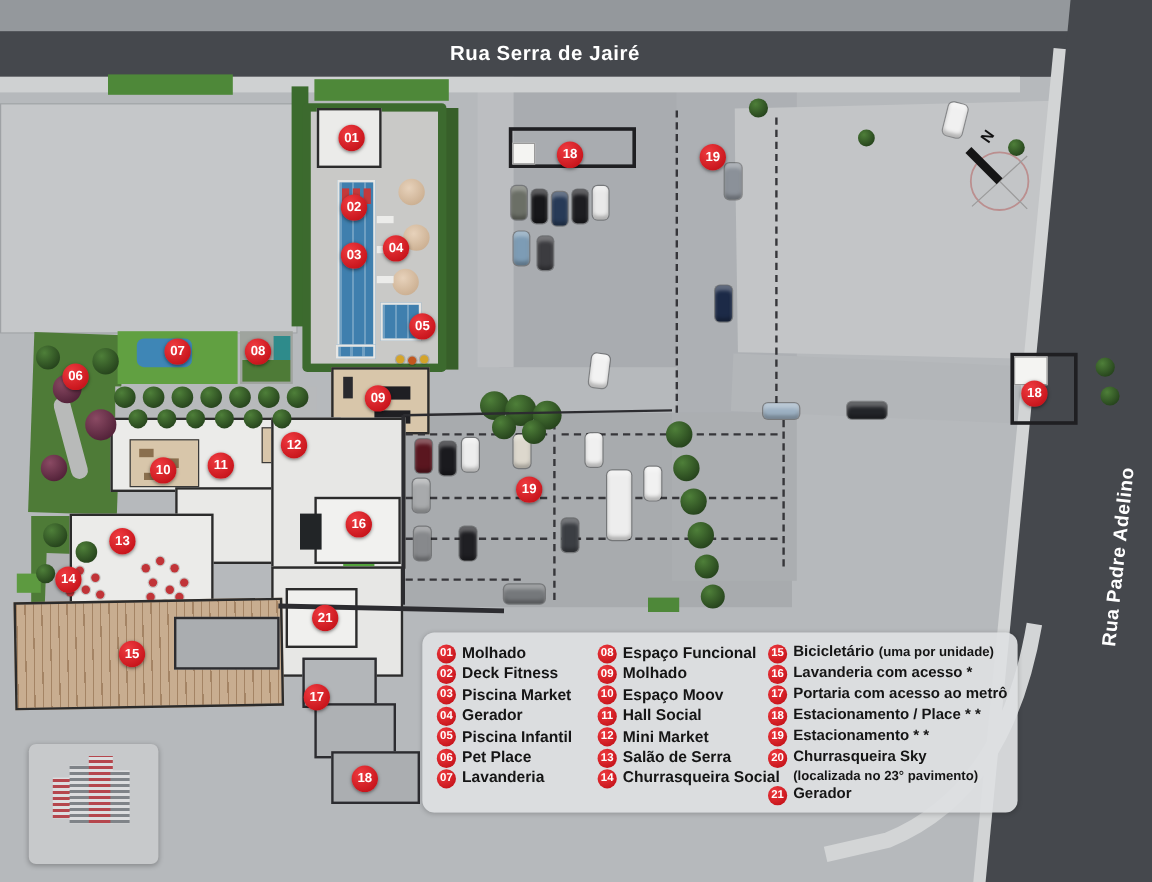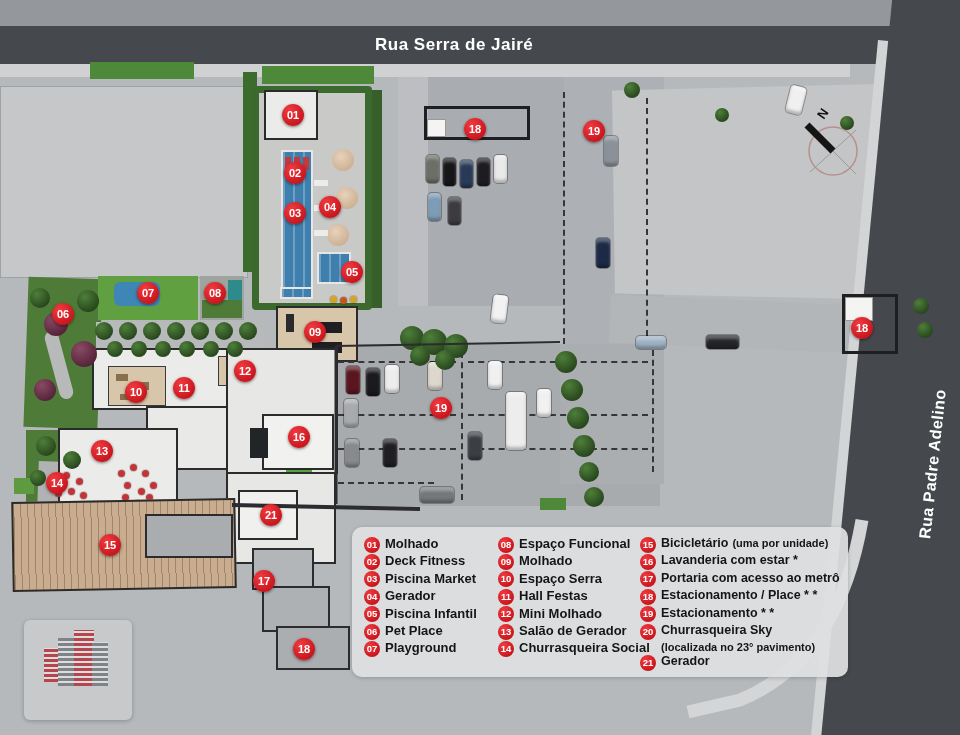--- a/index.html
+++ b/index.html
@@ -318,59 +318,59 @@
         </div>
 
         <div class="li">
           <span class="lcirc">06</span>
           <span class="ltxt">Pet Place</span>
 
         </div>
 
         <div class="li">
           <span class="lcirc">07</span>
-          <span class="ltxt">Playground</span>
+          <span class="ltxt">Lavanderia</span>
 
         </div>
       </div>
     <div class="lcol c2" style="left:146px;">
 
         <div class="li">
           <span class="lcirc">08</span>
           <span class="ltxt">Espaço Funcional</span>
 
         </div>
 
         <div class="li">
           <span class="lcirc">09</span>
           <span class="ltxt">Molhado</span>
 
         </div>
 
         <div class="li">
           <span class="lcirc">10</span>
-          <span class="ltxt">Espaço Serra</span>
+          <span class="ltxt">Espaço Moov</span>
 
         </div>
 
         <div class="li">
           <span class="lcirc">11</span>
-          <span class="ltxt">Hall Festas</span>
+          <span class="ltxt">Hall Social</span>
 
         </div>
 
         <div class="li">
           <span class="lcirc">12</span>
-          <span class="ltxt">Mini Molhado</span>
+          <span class="ltxt">Mini Market</span>
 
         </div>
 
         <div class="li">
           <span class="lcirc">13</span>
-          <span class="ltxt">Salão de Gerador</span>
+          <span class="ltxt">Salão de Serra</span>
 
         </div>
 
         <div class="li">
           <span class="lcirc">14</span>
           <span class="ltxt">Churrasqueira Social</span>
 
         </div>
       </div>
     <div class="lcol c3" style="left:288px;">
@@ -380,21 +380,21 @@
             <span class="lcirc">15</span>
             <span class="ltxt">Bicicletário</span>
             <span class="lsuf">(uma por unidade)</span>
           </div>
 
         </div>
 
         <div>
           <div class="li">
             <span class="lcirc">16</span>
-            <span class="ltxt">Lavanderia com estar *</span>
+            <span class="ltxt">Lavanderia com acesso *</span>
 
           </div>
 
         </div>
 
         <div>
           <div class="li">
             <span class="lcirc">17</span>
             <span class="ltxt">Portaria com acesso ao metrô</span>
 

